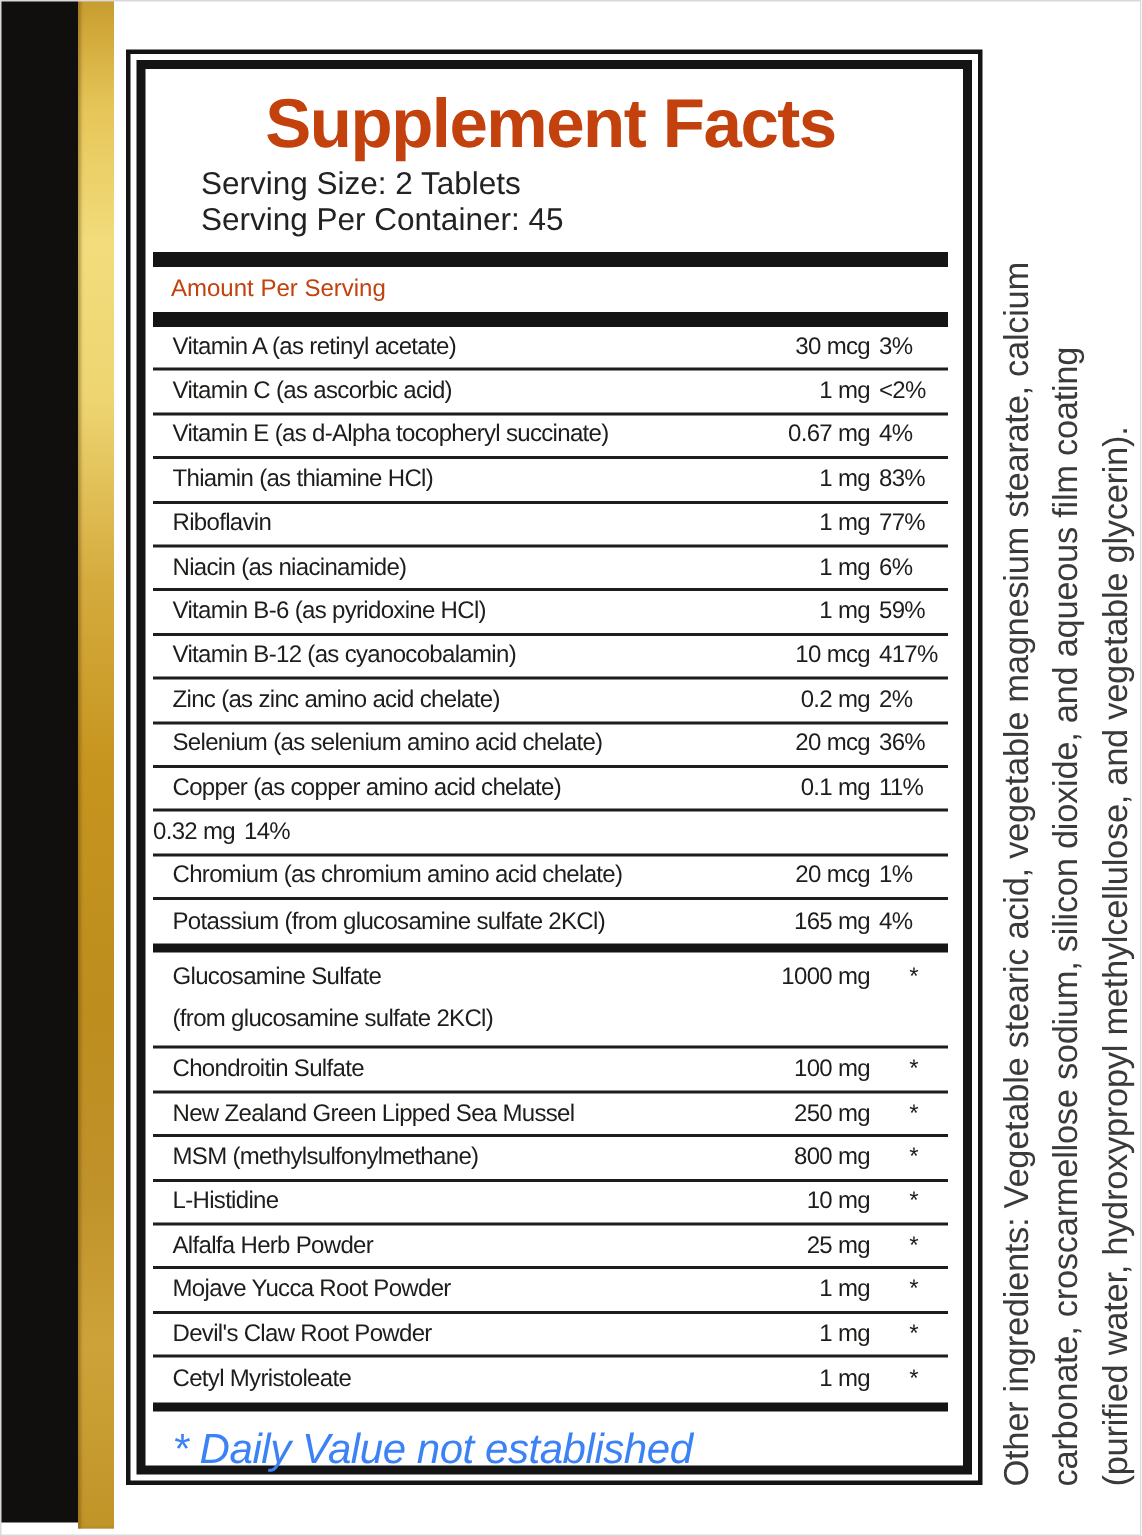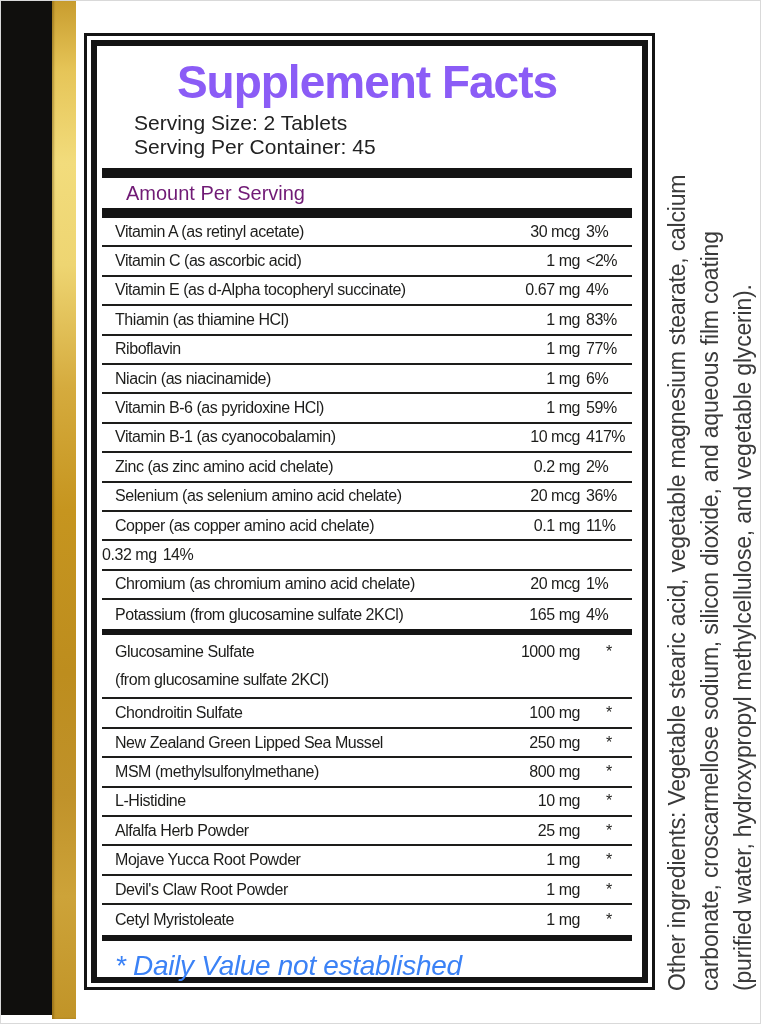--- a/index.html
+++ b/index.html
@@ -26,25 +26,25 @@
     box-sizing:border-box;border:3px solid #141414;padding:4px;background:#fff;
   }
   .panel-inner{
     box-sizing:border-box;width:100%;height:100%;
     border:6px solid #141414;background:#fff;padding:6px 0 0 0;
   }
   .content{margin:0 10px 0 5px;}
 
   .title{
     text-align:center;font-size:46px;font-weight:700;letter-spacing:-1px;
-    line-height:48px;margin-top:6px;color:#8b5cf6;white-space:nowrap;
+    line-height:48px;margin-top:6px;color:#c2410c;white-space:nowrap;
   }
   .serving-block{margin:5px 0 0 32px;font-size:21px;line-height:24px;color:#222;}
   .bar{height:10px;background:#141414;margin-top:9px;}
-  .aps{font-size:20px;line-height:30px;margin-left:24px;color:#701a75;}
+  .aps{font-size:16px;line-height:30px;margin-left:12px;color:#c2410c;}
   .bar2{height:10px;background:#141414;}
   .bar-mid{height:6px;background:#141414;}
 
   .row{
     display:flex;align-items:center;height:29.4px;box-sizing:border-box;
     border-bottom:2px solid #1d1d1b;font-size:16px;letter-spacing:-0.45px;
     white-space:nowrap;
   }
   .row .name{flex:1;padding-left:13px;overflow:visible;}
   .row .amt{text-align:right;margin-right:6px;}
@@ -115,21 +115,21 @@
             <span class="name">Niacin (as niacinamide)</span>
             <span class="amt">1 mg</span>
             <span class="dv">6%</span>
           </div>
           <div class="row">
             <span class="name">Vitamin B-6 (as pyridoxine HCl)</span>
             <span class="amt">1 mg</span>
             <span class="dv">59%</span>
           </div>
           <div class="row">
-            <span class="name">Vitamin B-1 (as cyanocobalamin)</span>
+            <span class="name">Vitamin B-12 (as cyanocobalamin)</span>
             <span class="amt">10 mcg</span>
             <span class="dv">417%</span>
           </div>
           <div class="row">
             <span class="name">Zinc (as zinc amino acid chelate)</span>
             <span class="amt">0.2 mg</span>
             <span class="dv">2%</span>
           </div>
           <div class="row">
             <span class="name">Selenium (as selenium amino acid chelate)</span>

